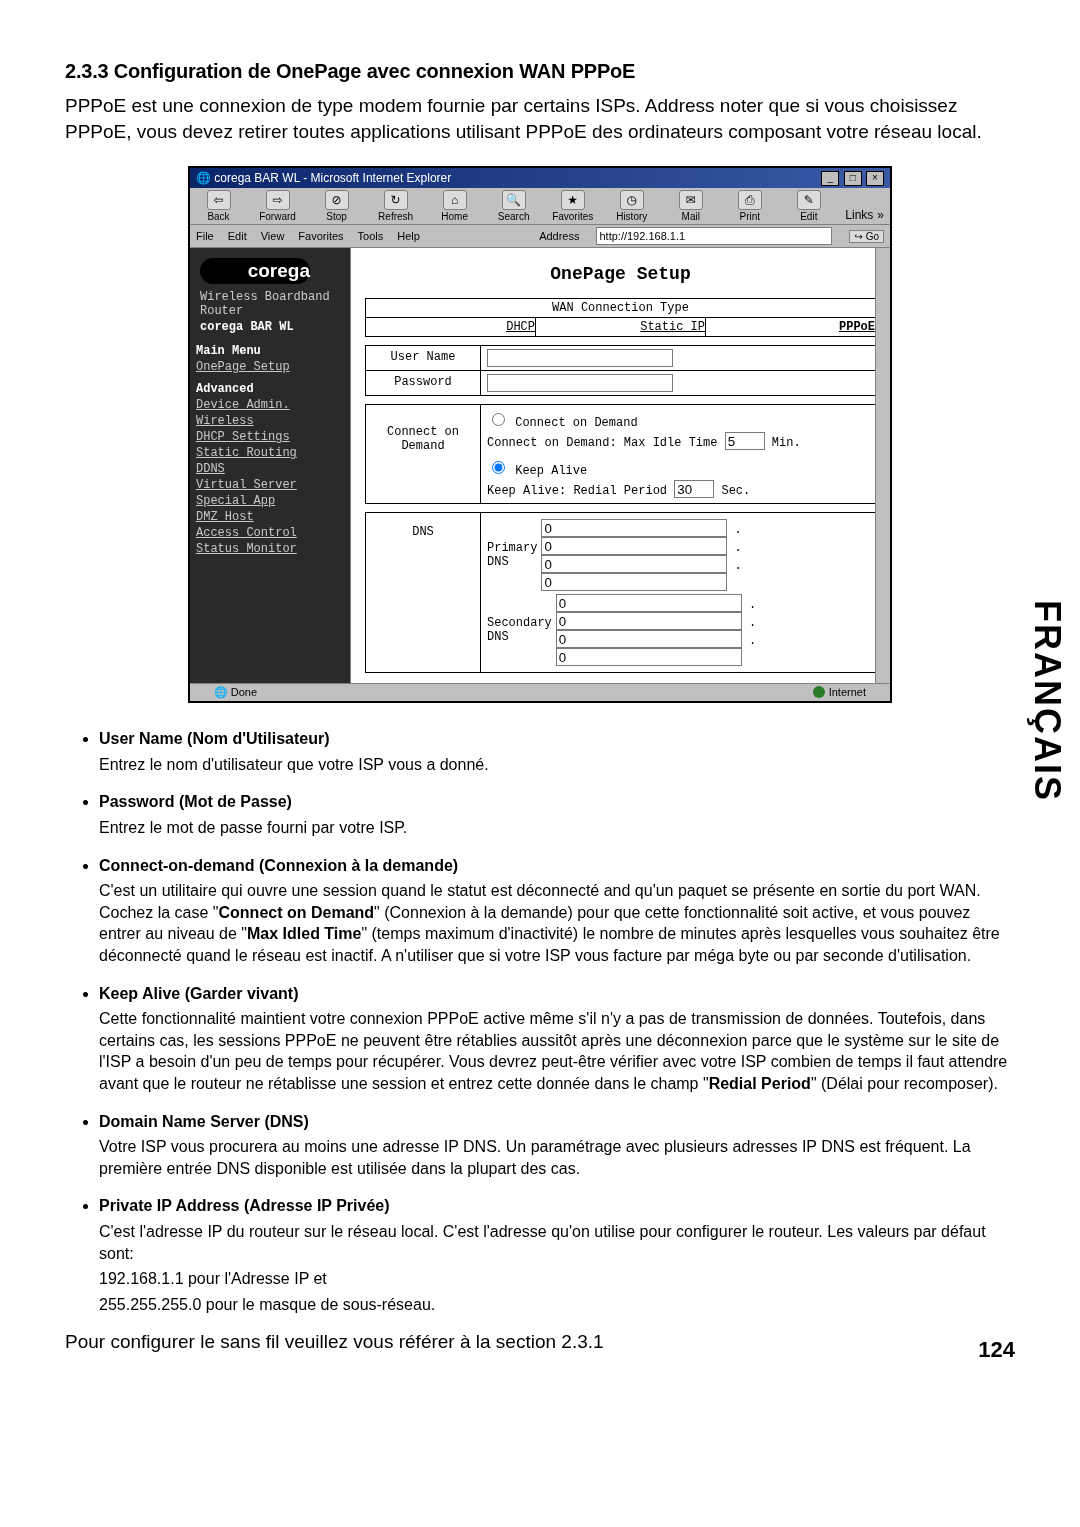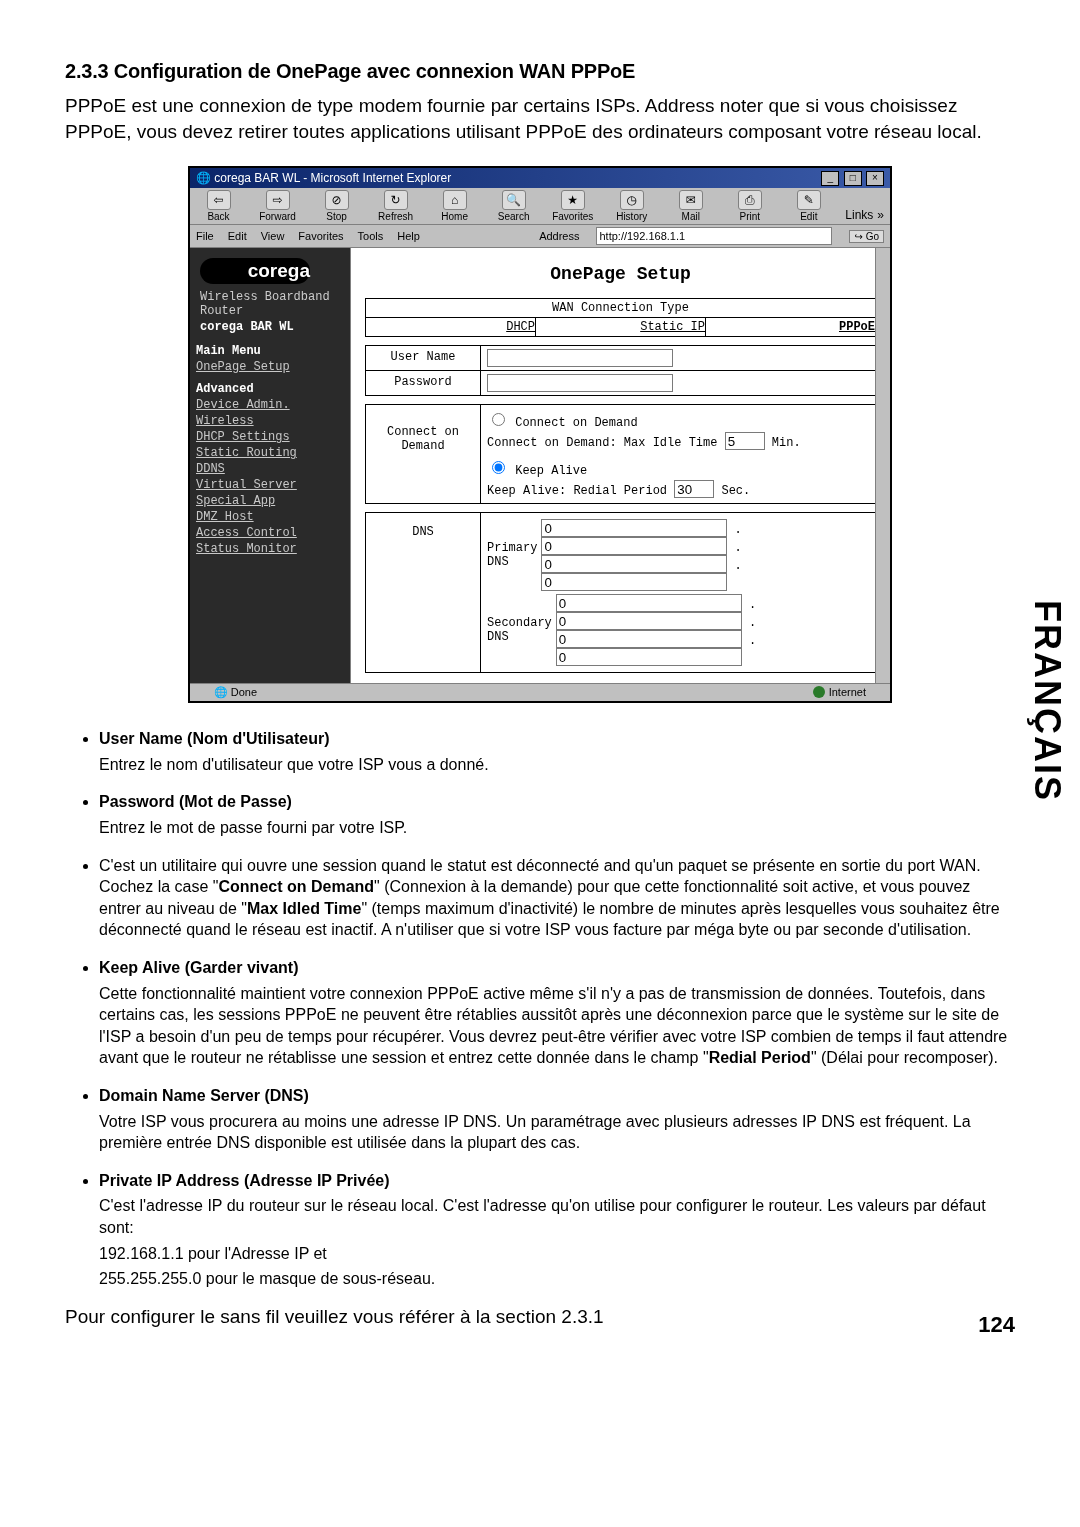--- a/index.html
+++ b/index.html
@@ -328,20 +328,21 @@
   <ul class="fields">
     <li>
       <span class="ft">User Name (Nom d'Utilisateur)</span>
       <p>Entrez le nom d'utilisateur que votre ISP vous a donné.</p>
     </li>
     <li>
       <span class="ft">Password (Mot de Passe)</span>
       <p>Entrez le mot de passe fourni par votre ISP.</p>
     </li>
     <li>
+      <span class="ft">Connect-on-demand (Connexion à la demande)</span>
       <p><span>C'est un utilitaire qui ouvre une session quand le statut est déconnecté and qu'un paquet se présente en sortie du port WAN. Cochez la case "</span><b>Connect on Demand</b><span>" (Connexion à la demande) pour que cette fonctionnalité soit active, et vous pouvez entrer au niveau de "</span><b>Max Idled Time</b><span>" (temps maximum d'inactivité)  le nombre de minutes après lesquelles vous souhaitez être déconnecté quand le réseau est inactif.  A n'utiliser que si votre ISP vous facture par méga byte ou par seconde d'utilisation.</span></p>
     </li>
     <li>
       <span class="ft">Keep Alive (Garder vivant)</span>
       <p><span>Cette fonctionnalité maintient votre connexion PPPoE active même s'il n'y a pas de transmission de données. Toutefois, dans certains cas, les sessions PPPoE ne peuvent être rétablies aussitôt après une déconnexion parce que le système sur le site de l'ISP a besoin d'un peu de temps pour récupérer. Vous devrez peut-être vérifier avec votre ISP combien de temps il faut attendre avant que le routeur ne rétablisse une session et entrez cette donnée dans le champ "</span><b>Redial Period</b><span>" (Délai pour recomposer).</span></p>
     </li>
     <li>
       <span class="ft">Domain Name Server (DNS)</span>
       <p>Votre ISP vous procurera au moins une adresse IP DNS. Un paramétrage avec plusieurs adresses IP DNS est fréquent. La première entrée DNS disponible est utilisée dans la plupart des cas.</p>
     </li>

